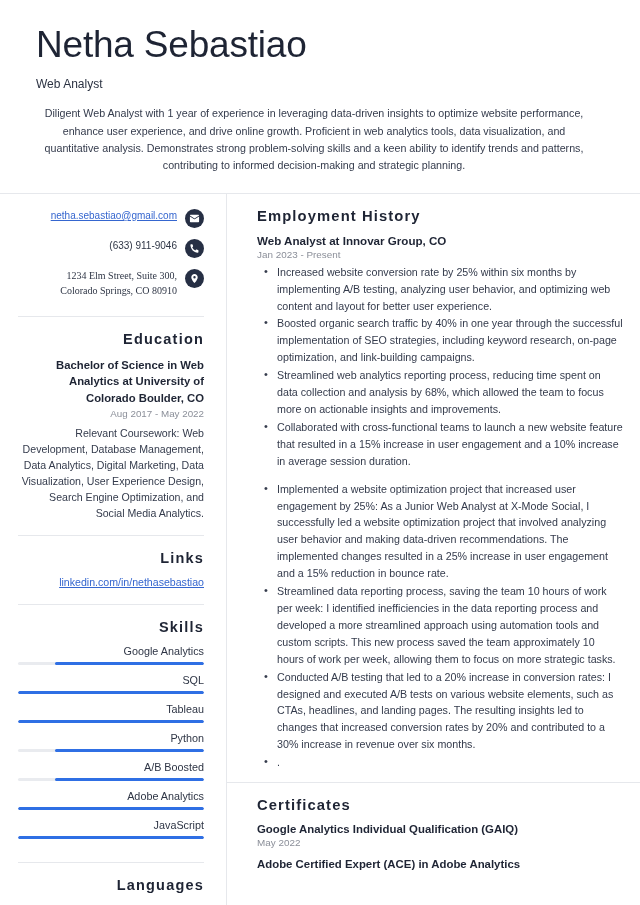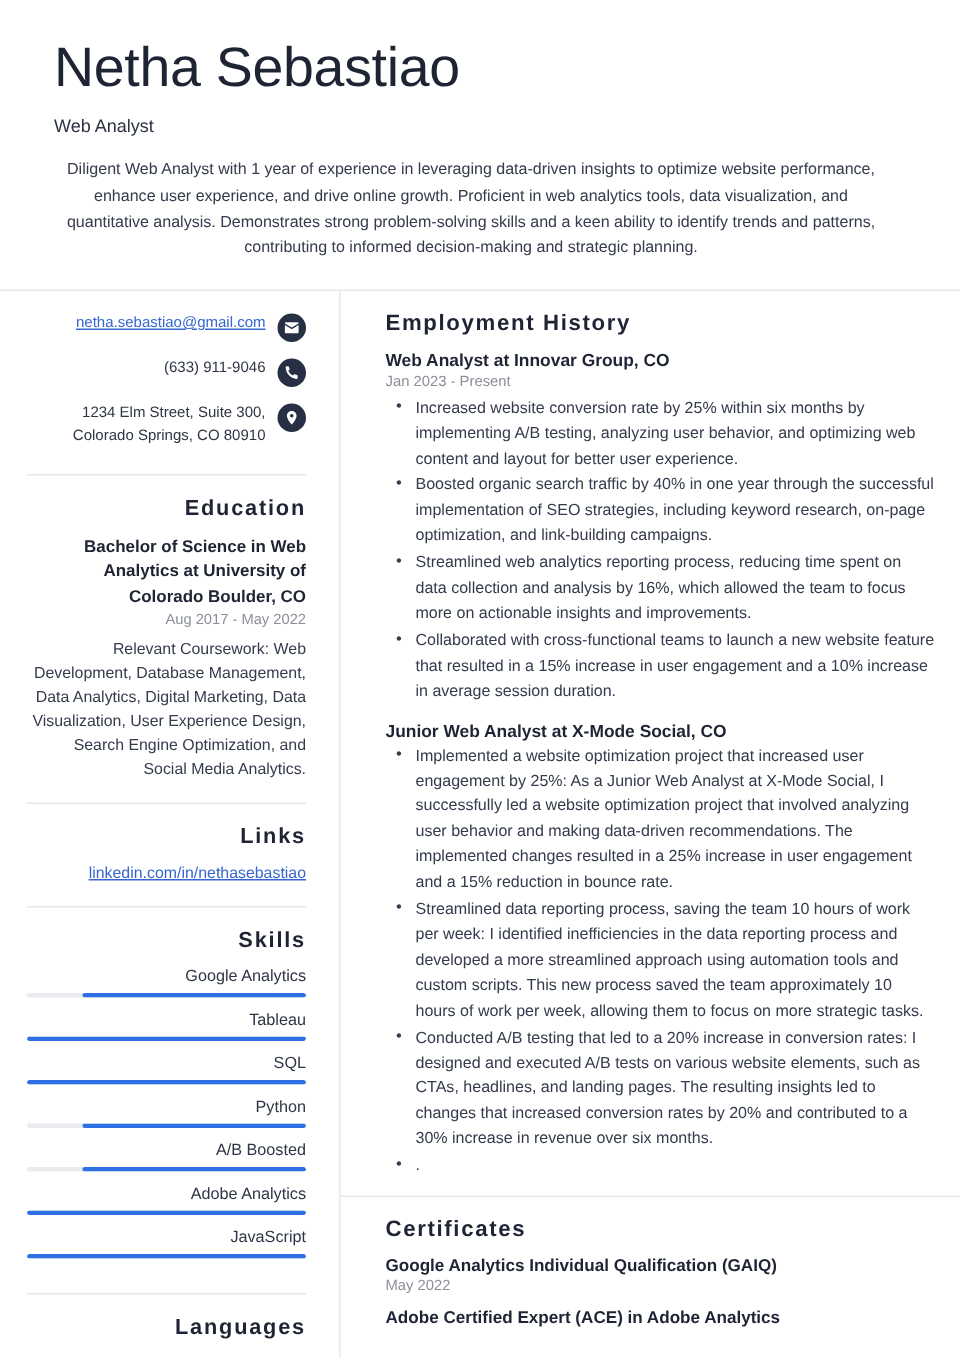--- a/index.html
+++ b/index.html
@@ -76,21 +76,21 @@
   .contact {
     padding: 14px 0 16px 0;
     text-align: right;
   }
   .contact-row {
     display: flex;
     align-items: flex-start;
     justify-content: flex-end;
     margin-bottom: 10px;
   }
-  .contact-row:last-child { margin-bottom: 2px; }
+  .contact-row:last-child { margin-bottom: 2px; font-family: Liberation Serif, serif; }
   .contact-text {
     font-size: 10px;
     line-height: 1.5;
     color: #2e3545;
     text-align: right;
     max-width: 150px;
   }
   .contact-text.link {
     color: #3566cf;
     text-decoration: underline;
@@ -306,27 +306,27 @@
       <div class="side-section">
         <div class="side-heading">Skills</div>
         <div id="skills-list">
             <div class="skill">
               <span class="skill-label">Google Analytics</span>
               <div class="skill-track">
                 <div class="skill-fill" style="width: 80%;"></div>
               </div>
             </div>
             <div class="skill">
+              <span class="skill-label">SQL</span>
+              <div class="skill-track">
+                <div class="skill-fill" style="width: 100%;"></div>
+              </div>
+            </div>
+            <div class="skill">
               <span class="skill-label">Tableau</span>
-              <div class="skill-track">
-                <div class="skill-fill" style="width: 100%;"></div>
-              </div>
-            </div>
-            <div class="skill">
-              <span class="skill-label">SQL</span>
               <div class="skill-track">
                 <div class="skill-fill" style="width: 100%;"></div>
               </div>
             </div>
             <div class="skill">
               <span class="skill-label">Python</span>
               <div class="skill-track">
                 <div class="skill-fill" style="width: 80%;"></div>
               </div>
             </div>
@@ -363,26 +363,25 @@
 
       <div class="main-section">
         <div class="main-heading">Employment History</div>
         <div id="jobs-list">
             <div class="job">
               <div class="job-head">Web Analyst at Innovar Group, CO</div>
               <div class="job-date">Jan 2023 - Present</div>
               <ul class="bullets">
                 <li>Increased website conversion rate by 25% within six months by implementing A/B testing, analyzing user behavior, and optimizing web content and layout for better user experience.</li>
                 <li>Boosted organic search traffic by 40% in one year through the successful implementation of SEO strategies, including keyword research, on-page optimization, and link-building campaigns.</li>
-                <li>Streamlined web analytics reporting process, reducing time spent on data collection and analysis by 16%, which allowed the team to focus more on actionable insights and improvements.</li>
+                <li>Streamlined web analytics reporting process, reducing time spent on data collection and analysis by 68%, which allowed the team to focus more on actionable insights and improvements.</li>
                 <li>Collaborated with cross-functional teams to launch a new website feature that resulted in a 15% increase in user engagement and a 10% increase in average session duration.</li>
               </ul>
             </div>
             <div class="job">
-              <div class="job-head">Junior Web Analyst at X-Mode Social, CO</div>
               <ul class="bullets">
                 <li>Implemented a website optimization project that increased user engagement by 25%: As a Junior Web Analyst at X-Mode Social, I successfully led a website optimization project that involved analyzing user behavior and making data-driven recommendations. The implemented changes resulted in a 25% increase in user engagement and a 15% reduction in bounce rate.</li>
                 <li>Streamlined data reporting process, saving the team 10 hours of work per week: I identified inefficiencies in the data reporting process and developed a more streamlined approach using automation tools and custom scripts. This new process saved the team approximately 10 hours of work per week, allowing them to focus on more strategic tasks.</li>
                 <li>Conducted A/B testing that led to a 20% increase in conversion rates: I designed and executed A/B tests on various website elements, such as CTAs, headlines, and landing pages. The resulting insights led to changes that increased conversion rates by 20% and contributed to a 30% increase in revenue over six months.</li>
                 <li>.</li>
               </ul>
             </div>
           </div>
       </div>
 

